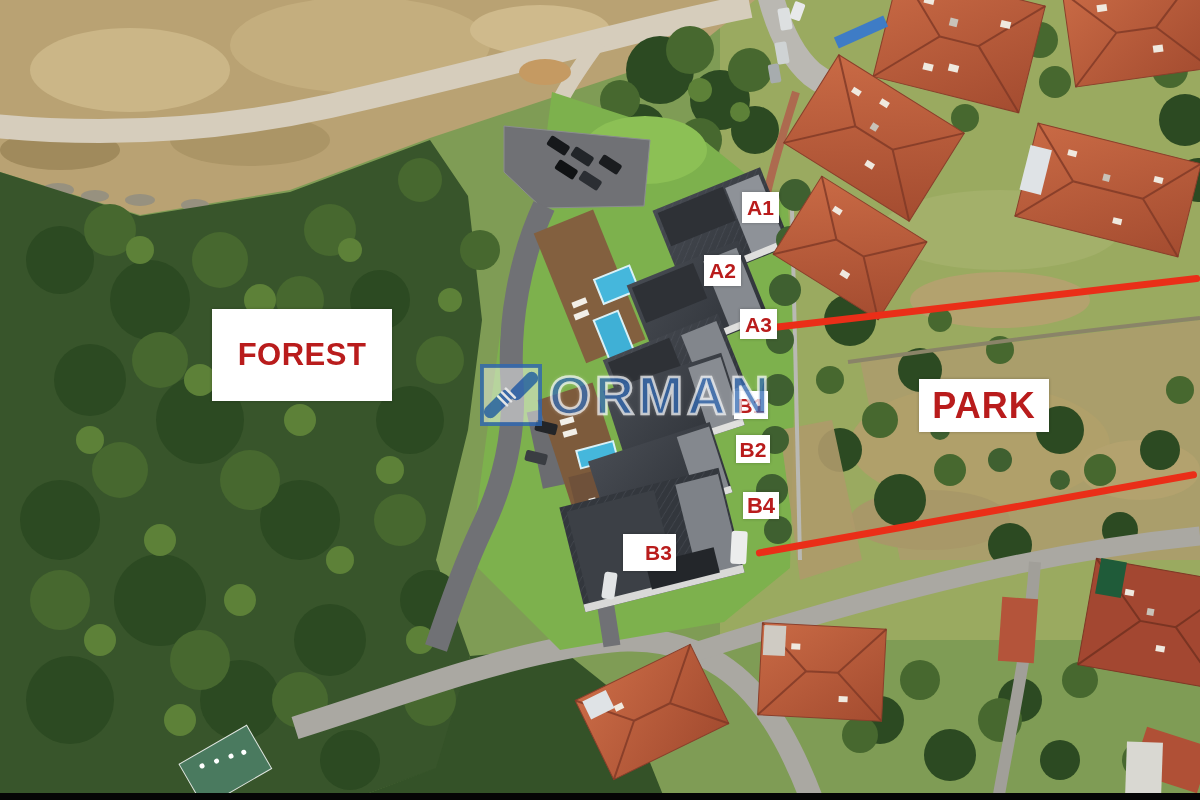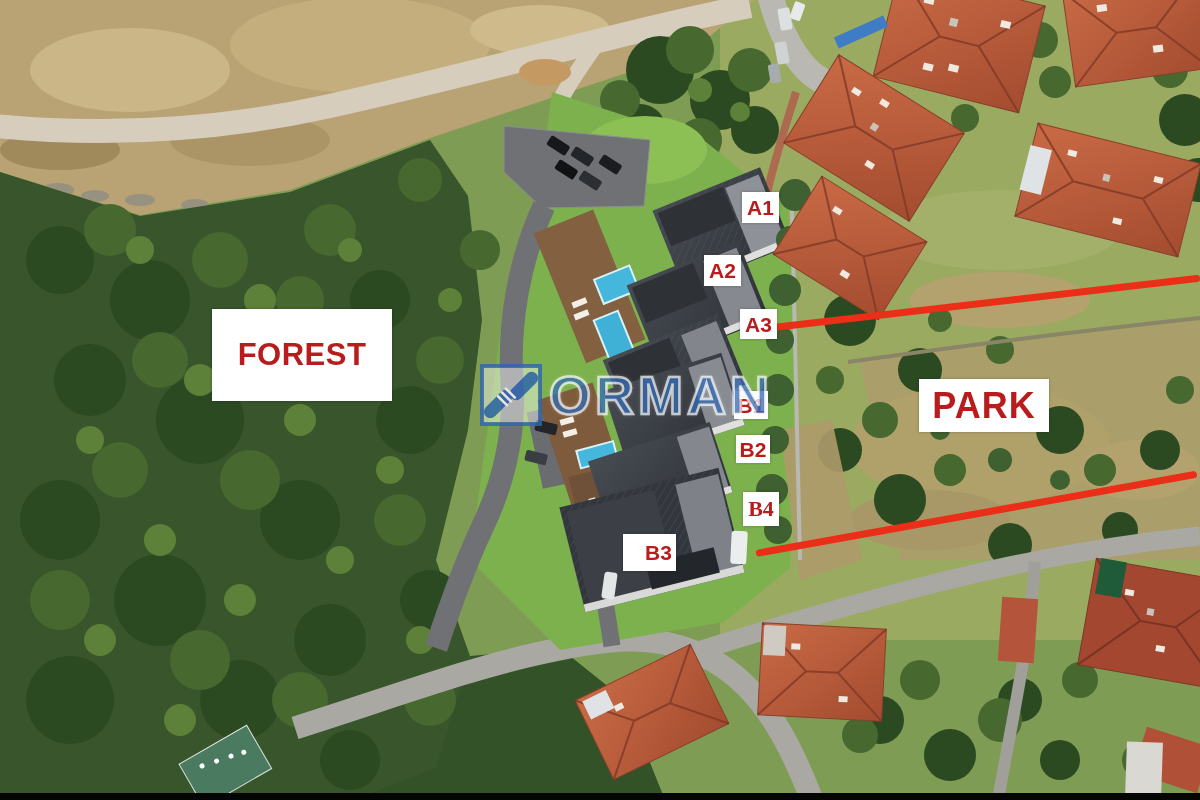--- a/index.html
+++ b/index.html
@@ -377,21 +377,21 @@
     <span>FOREST</span>
   </div>
 
   <div class="box-label park-label" style="left:919px;top:379px;width:130px;height:53px;">PARK</div>
 
   <div class="box-label unit-label" style="left:742px;top:192px;width:37px;height:31px;">A1</div>
   <div class="box-label unit-label" style="left:704px;top:255px;width:37px;height:31px;">A2</div>
   <div class="box-label unit-label" style="left:740px;top:309px;width:37px;height:30px;">A3</div>
   <div class="box-label unit-label" style="left:734px;top:391px;width:34px;height:28px;">B1</div>
   <div class="box-label unit-label" style="left:736px;top:435px;width:34px;height:28px;">B2</div>
-  <div class="box-label unit-label" style="left:743px;top:492px;width:36px;height:34px;font-size:22px;font-family:Liberation Serif, serif;">B4</div>
+  <div class="box-label unit-label" style="left:743px;top:492px;width:36px;height:27px;font-size:22px;">B4</div>
   <div class="box-label unit-label" style="left:623px;top:534px;width:35px;height:37px;padding-left:18px;">B3</div>
 
   <div class="watermark">
     <svg class="wm-logo" viewBox="0 0 48 48">
       <rect x="1.5" y="1.5" width="45" height="45" fill="rgba(255,255,255,.55)" stroke="#2f67b1" stroke-width="3"></rect>
       <g stroke="#2f67b1" stroke-linecap="round" fill="none">
         <path d="M8 37 L20 25" stroke-width="10"></path>
         <path d="M40 11 L28 23" stroke-width="10"></path>
       </g>
       <g stroke="#ffffff" stroke-width="2" stroke-linecap="round" fill="none">

